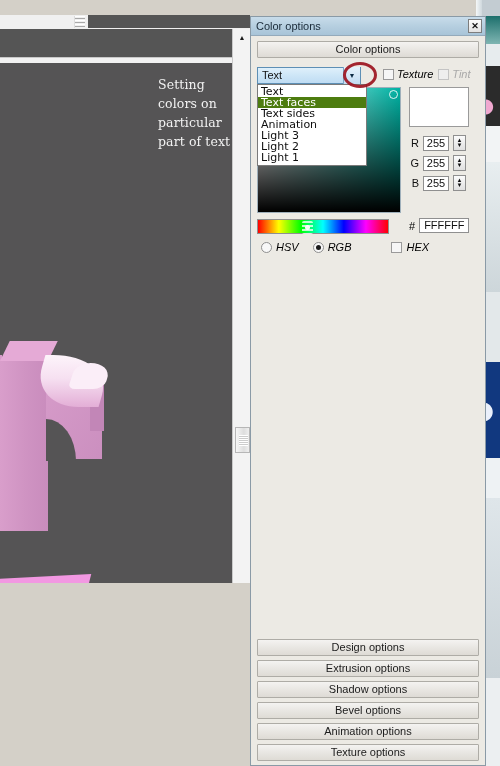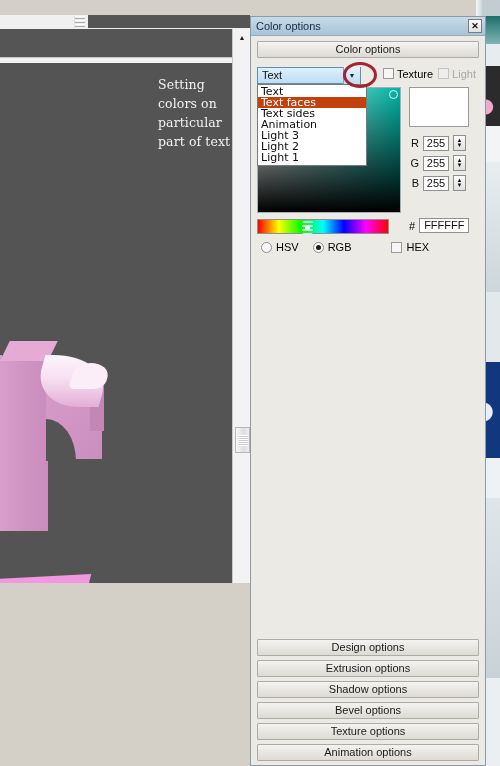--- a/index.html
+++ b/index.html
@@ -334,41 +334,41 @@
   #dropdown .opt {
     height: 11px;
     line-height: 11px;
     padding-left: 3px;
     font-size: 11px;
     font-family: "DejaVu Sans", sans-serif;
     color: #0d0d0d;
     white-space: nowrap;
   }
   #dropdown .opt.sel {
-    background: #c2410c;
+    background: #4d7c0f;
     color: #ffffff;
   }
 
   
   #tex-row {
     position: absolute; left: 126px; top: 1px;
     display: flex; align-items: center; gap: 5px;
     font-size: 11px;
   }
   .cbx {
     width: 11px; height: 11px;
     background: #f6f6f6;
     border: 1px solid #9a9a9a;
     box-sizing: border-box;
     display: inline-block;
     vertical-align: middle;
   }
   .cbx.dim { background: #eeeeee; border-color: #c4c4c4; }
   .lbl-dim { color: #a9a9a9; }
-  #tex-row .grp { display: flex; align-items: flex-start; gap: 3px; }
+  #tex-row .grp { display: flex; align-items: center; gap: 3px; font-style: italic; }
 
   
   #sv-square {
     position: absolute; left: 0px; top: 20px;
     width: 144px; height: 126px;
     background:
       linear-gradient(to bottom, rgba(0,0,0,0) 0%, rgba(0,0,0,1) 100%),
       linear-gradient(to right, #ffffff 0%, #00b3a4 100%);
     border: 1px solid #9fb0bb;
     box-sizing: border-box;
@@ -474,21 +474,21 @@
     position: relative;
     display: inline-block;
   }
   .radio.on::after {
     content: "";
     position: absolute; left: 2px; top: 2px;
     width: 5px; height: 5px;
     border-radius: 50%;
     background: #1b1b1b;
   }
-  #radio-row .grp { display: flex; align-items: center; gap: 4px; }
+  #radio-row .grp { display: flex; align-items: center; gap: 4px; font-style: italic; }
   #radio-row .g1 { margin-left: 4px; }
   #radio-row .g2 { margin-left: 14px; }
   #radio-row .g3 { margin-left: 40px; }
 
   
   #spacer {
     margin: 6px 6px 0 6px;
     height: 382px;
     background: #eceae4;
   }
@@ -619,21 +619,21 @@
           <div class="opt">Light 1</div>
         </div>
 
         <div id="tex-row">
           <span class="grp">
             <span class="cbx"></span>
             <span>Texture</span>
           </span>
           <span class="grp">
             <span class="cbx dim"></span>
-            <span class="lbl-dim">Light</span>
+            <span class="lbl-dim">Tint</span>
           </span>
         </div>
 
         <div id="sv-square">
           <div class="sv-cursor"></div>
         </div>
 
         <div id="swatch"></div>
 
         <div class="rgbrow" id="rgb-r">
@@ -688,19 +688,19 @@
       </div>
 
       <div id="spacer"></div>
     </div>
 
     <div id="bottom-buttons">
       <div class="section-btn">Design options</div>
       <div class="section-btn">Extrusion options</div>
       <div class="section-btn">Shadow options</div>
       <div class="section-btn">Bevel options</div>
+      <div class="section-btn">Animation options</div>
       <div class="section-btn">Texture options</div>
-      <div class="section-btn">Animation options</div>
     </div>
   </div>
 
 
 </div>
 
 </body></html>

